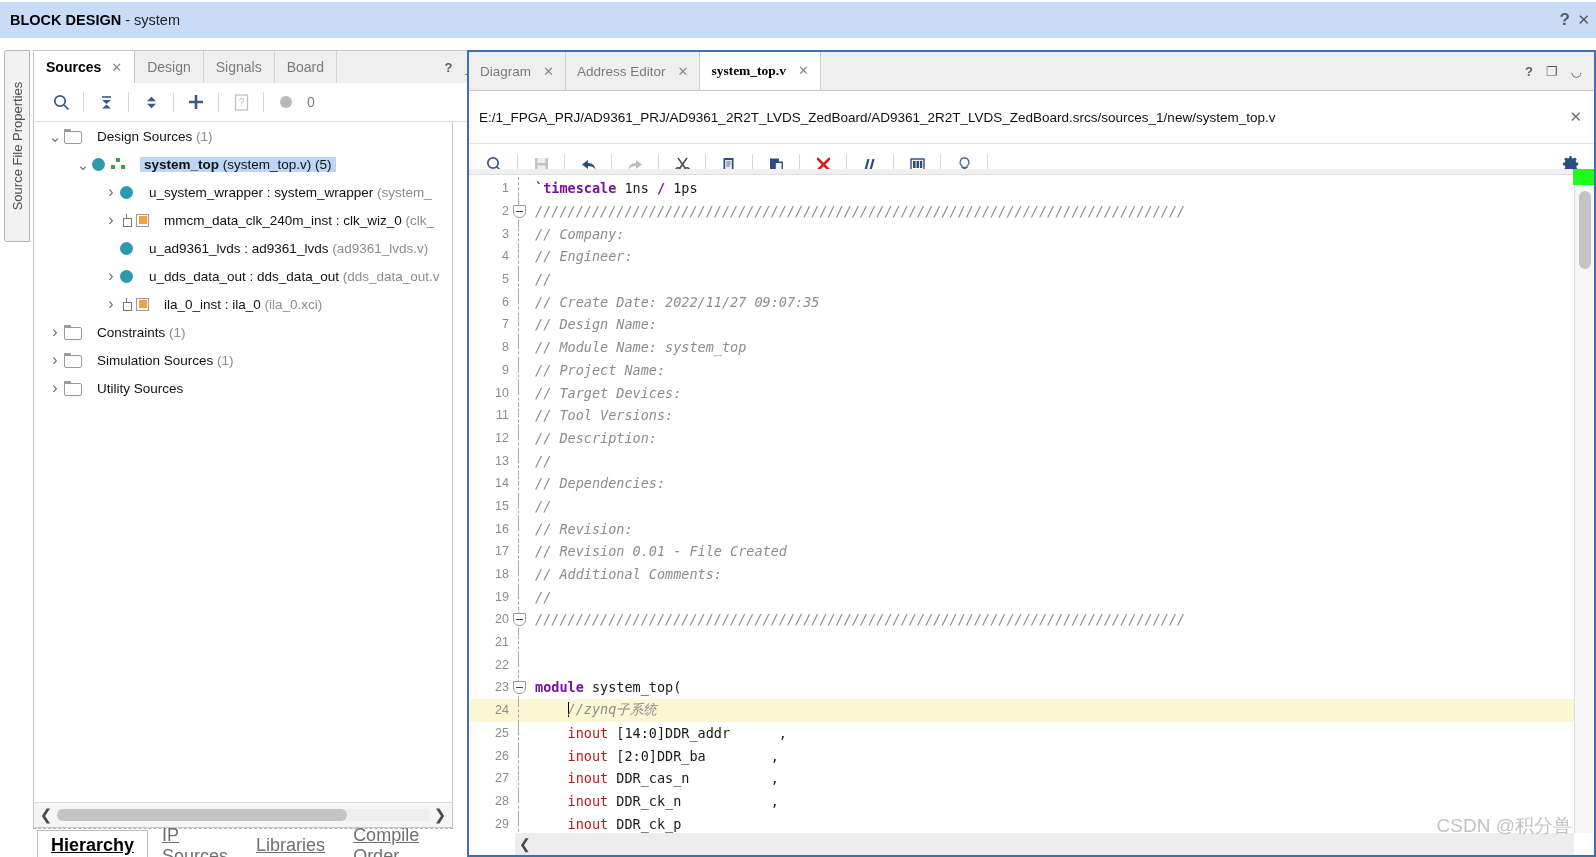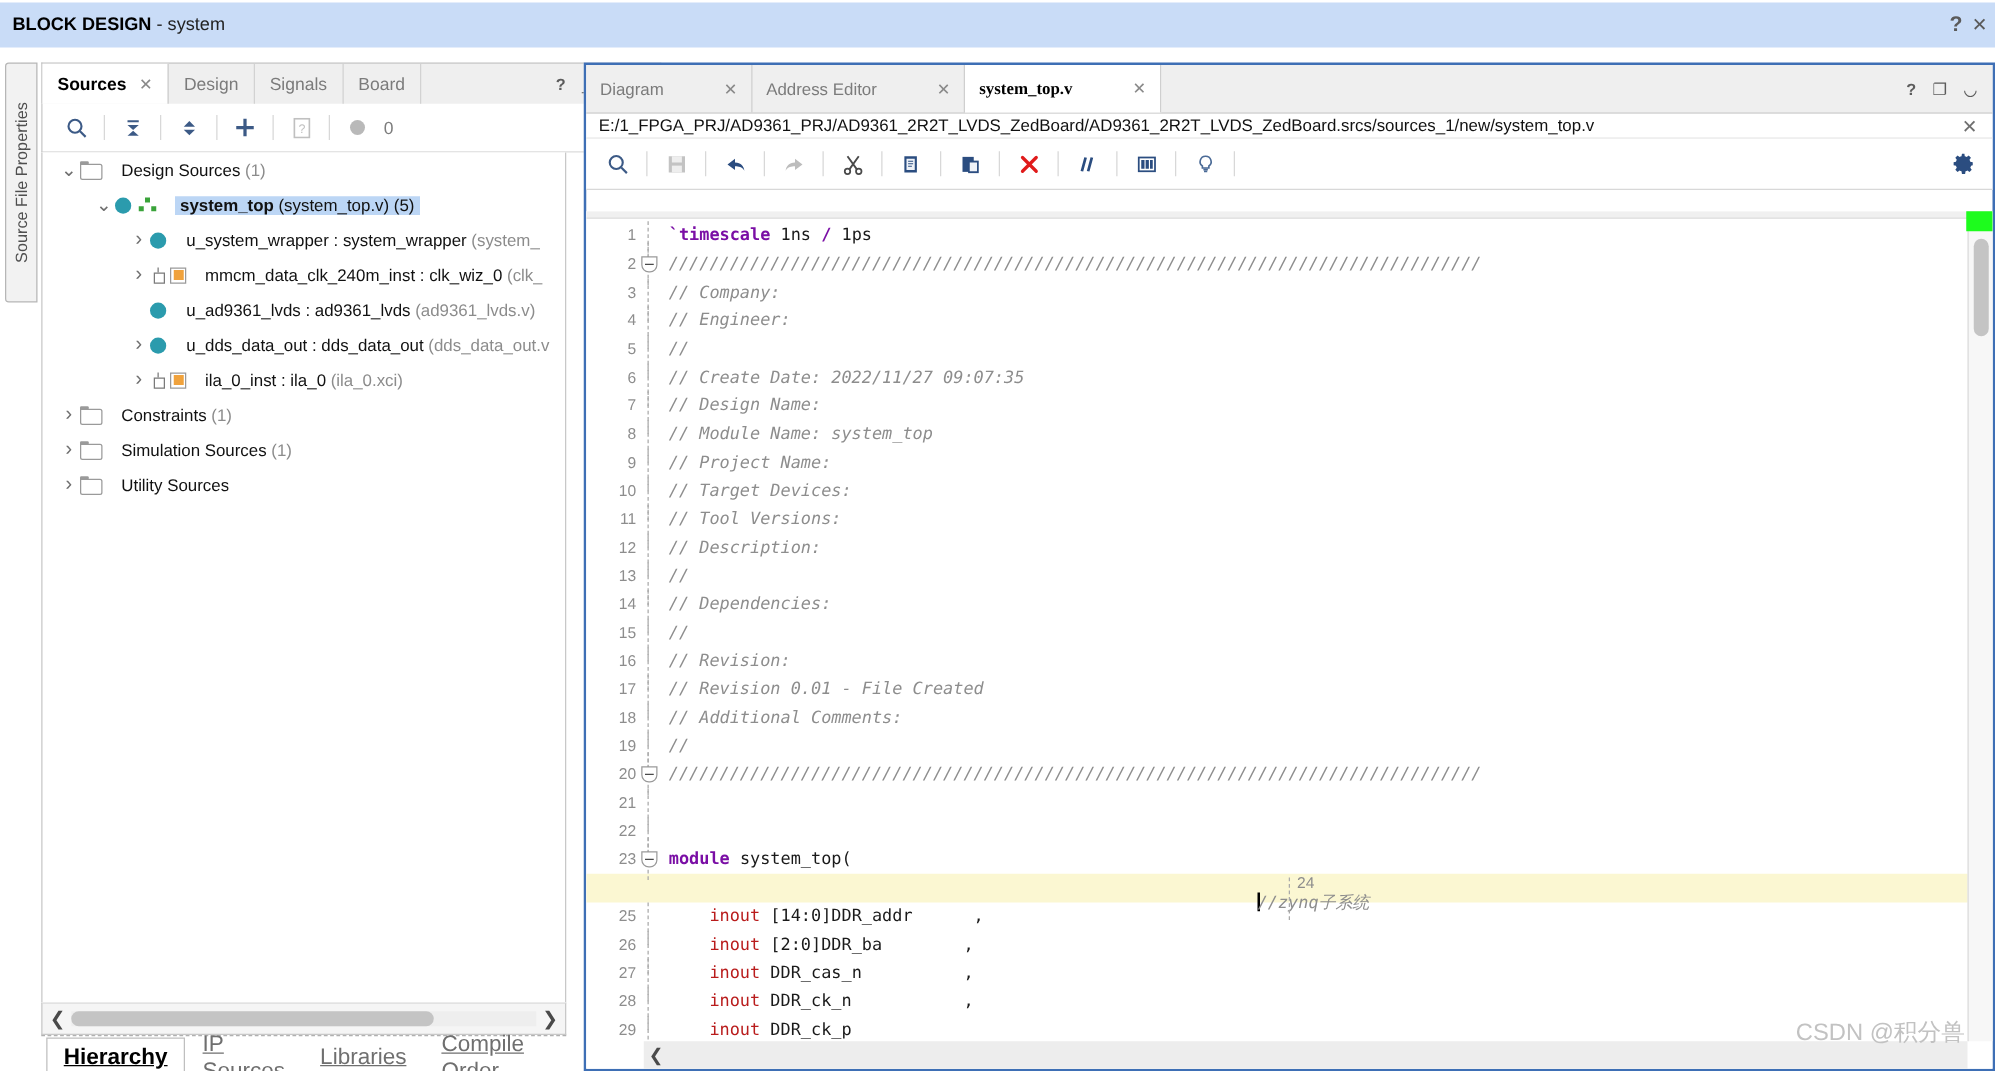--- a/index.html
+++ b/index.html
@@ -164,28 +164,28 @@
   #editor-panel {
     position: absolute; left: 467px; top: 50px; width: 1129px; height: 807px;
     border: 2px solid #3e6fb5; background: #ffffff;
   }
   #ed-tabstrip {
     height: 39px; background: #efefef; display: flex; align-items: stretch;
     border-bottom: 1px solid #c8c8c8;
   }
   .edtab {
     display: flex; align-items: center; padding: 0 11px; font-size: 13.5px;
-    color: #7b7b7b; cursor: pointer; border-right: 1px solid #cfcfcf; gap: 36px;
+    color: #7b7b7b; cursor: pointer; border-right: 1px solid #cfcfcf;
   }
   .edtab.active { background: #ffffff; color: #000; font-weight: bold; font-family: Liberation Serif, serif; }
   .edtab .x { margin-left: 12px; color: #8a8a8a; font-weight: normal; font-size: 13px; }
   #ed-tabstrip .win-btns { margin-left: auto; display:flex; align-items:center; gap: 13px; padding: 0 12px; color: #5c5c5c; }
 
   #ed-path {
-    height: 20px; display: flex; align-items: center;
+    height: 53px; display: flex; align-items: center;
     padding-left: 10px; font-size: 13.5px; color: #111; background: #fff;
     border-bottom: 1px solid #e3e3e3;
   }
   #ed-path .closex { margin-left: auto; padding-right: 12px; color: #707070; font-size: 15px; cursor:pointer; }
 
   #ed-toolbar {
     height: 41px; background: #ffffff; display: flex; align-items: center;
     padding-left: 8px; border-bottom: 1px solid #d8d8d8;
   }
   #ed-toolbar .tb-sep { margin: 0 6px; }
@@ -195,21 +195,21 @@
     position: absolute; left: 0; top: 117px; right: 0; bottom: 0;
     background: #ffffff; overflow: hidden;
   }
   #code-scroll-top { height: 6px; background: #f0f0f0; border-bottom: 1px solid #dedede; }
   .code-rows { position: absolute; left: 0; top: 8px; right: 0; }
   .crow {
     height: 22.7px; display: flex; align-items: center;
     font-family: "DejaVu Sans Mono", monospace; font-size: 13.5px;
     white-space: pre;
   }
-  .crow.hl { background: #fbf7d2; flex-direction: column; }
+  .crow.hl { background: #fbf7d2; }
   .lnum {
     width: 40px; text-align: right; color: #8d8d8d; font-size: 12.5px;
     font-family: "Liberation Sans", sans-serif; flex: 0 0 auto;
   }
   .fold {
     width: 20px; flex: 0 0 auto; display: flex; align-items: center; justify-content: center;
     position: relative; cursor: pointer;
   }
   .fold .dash { position:absolute; left:9px; top:-11px; width:1px; height:34px;
                 border-left: 1px dashed #a9a9a9; }

